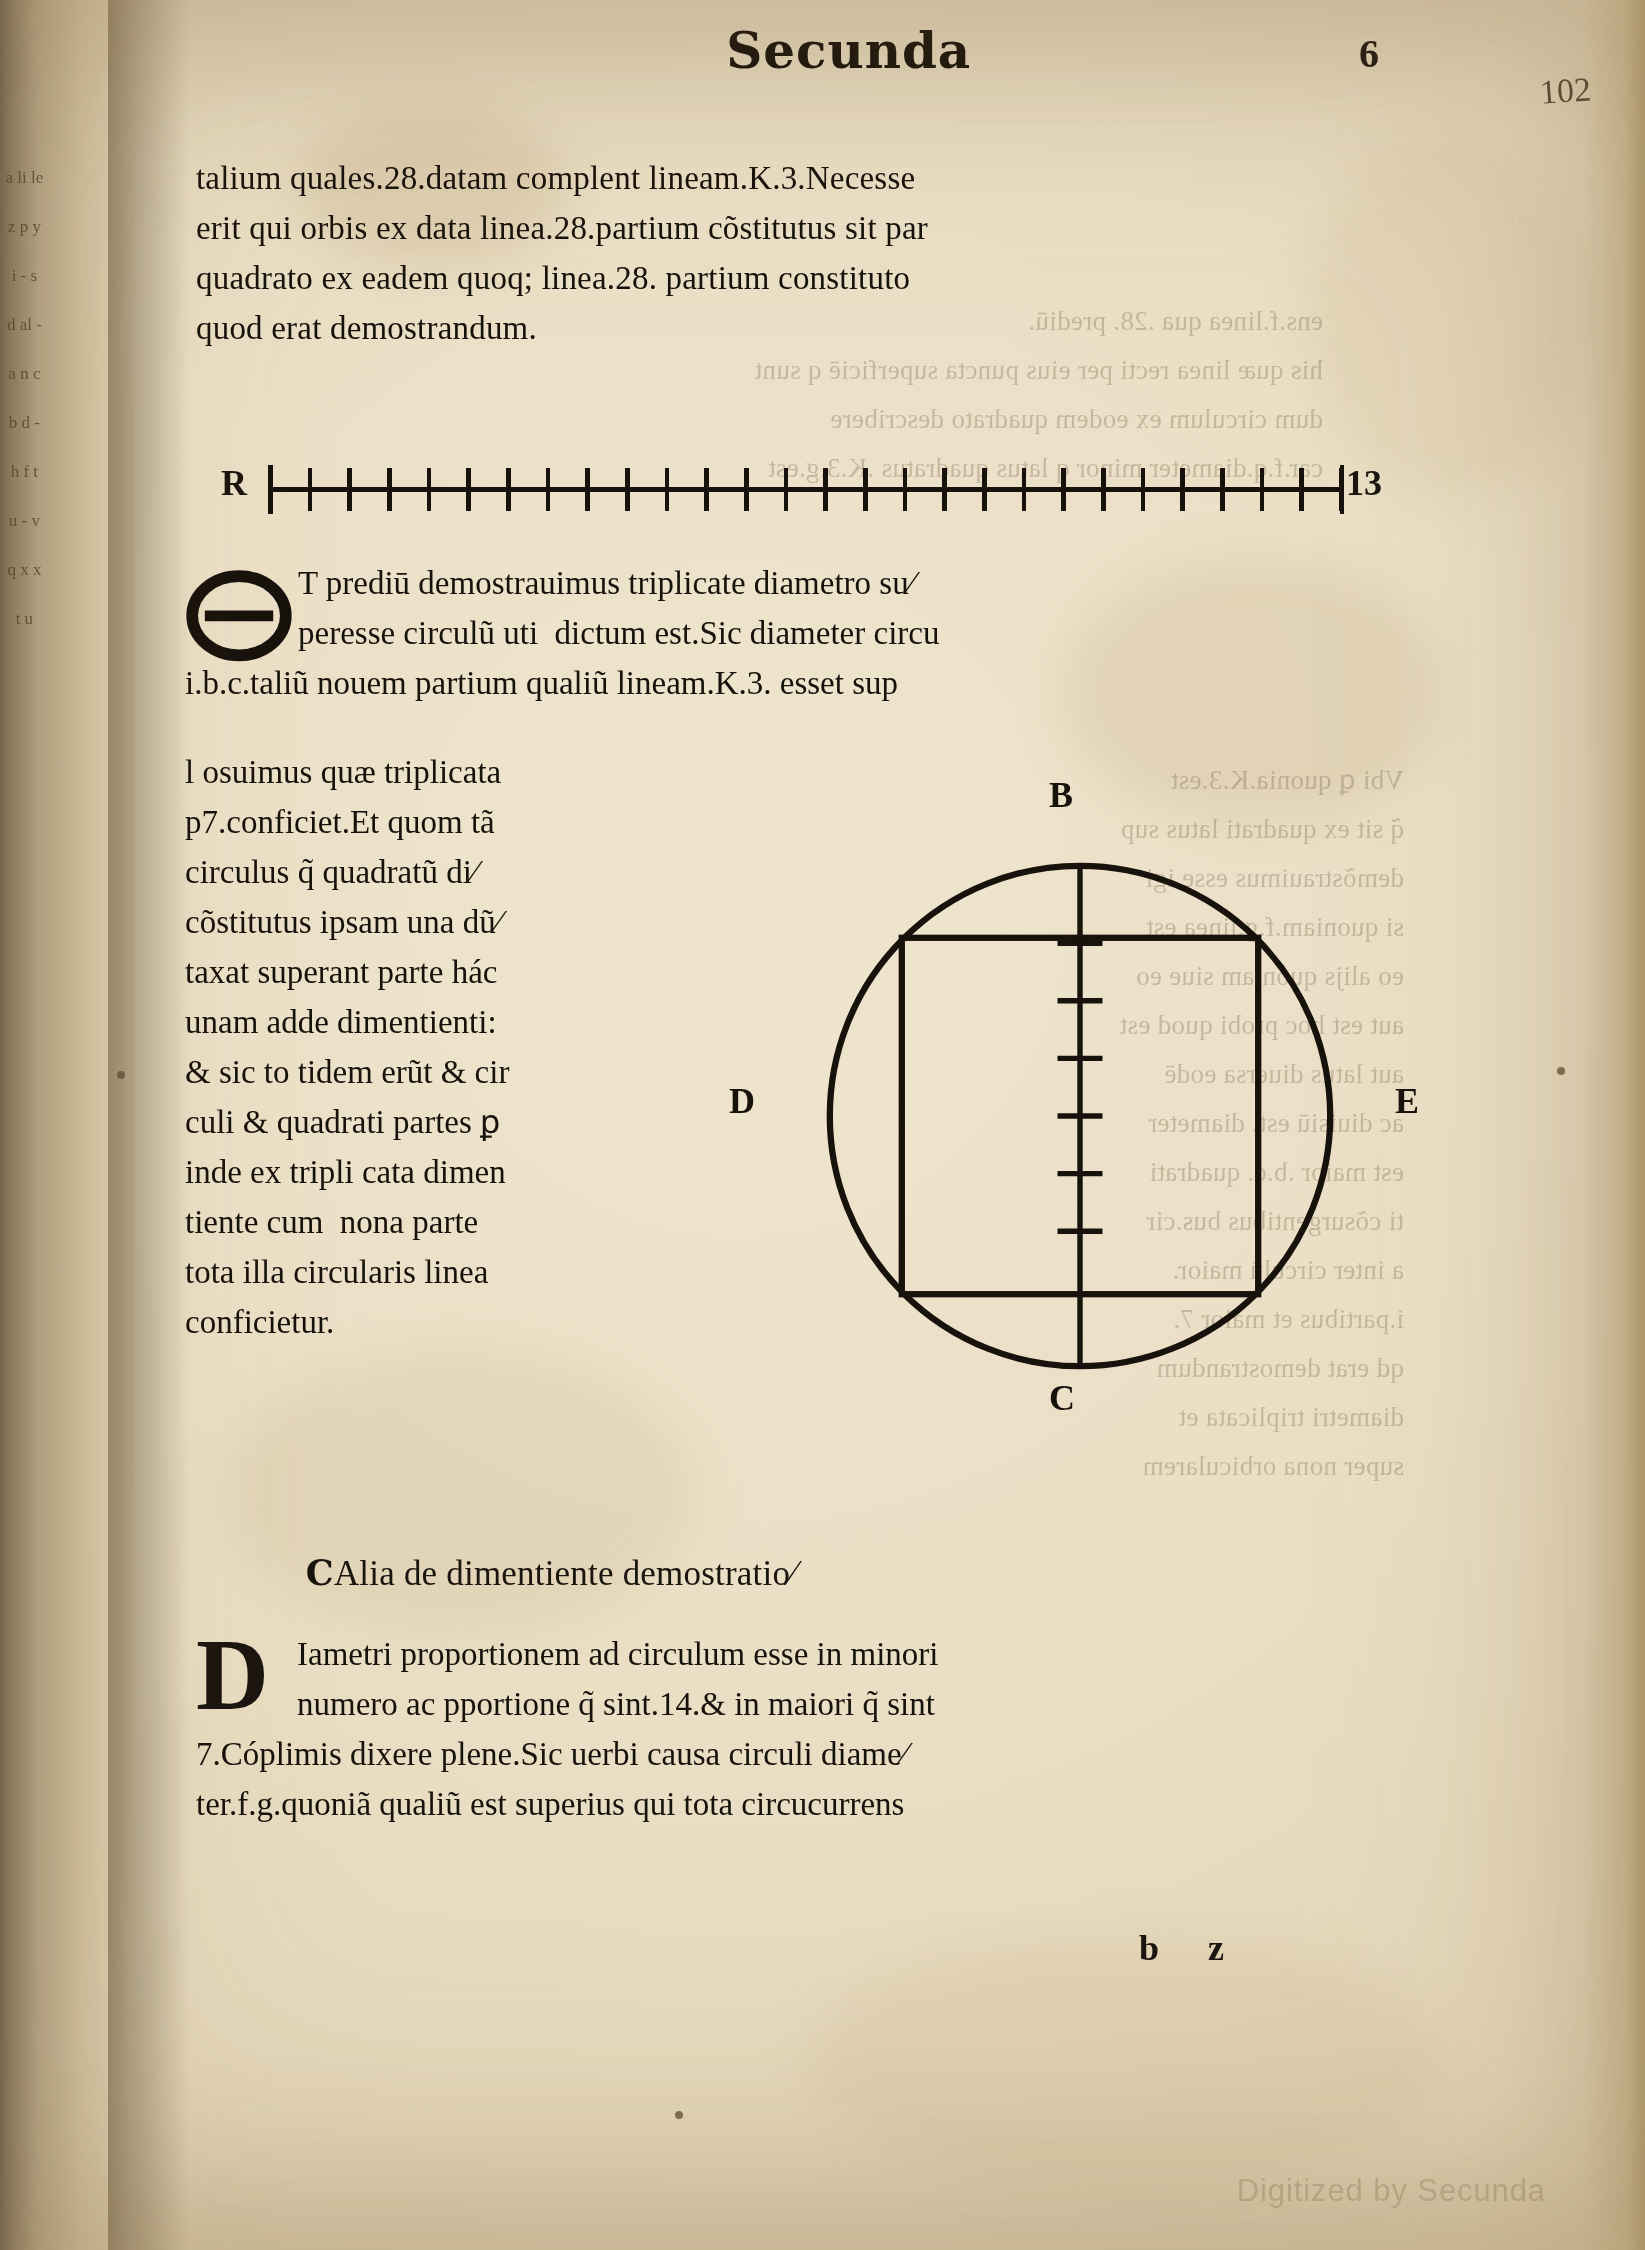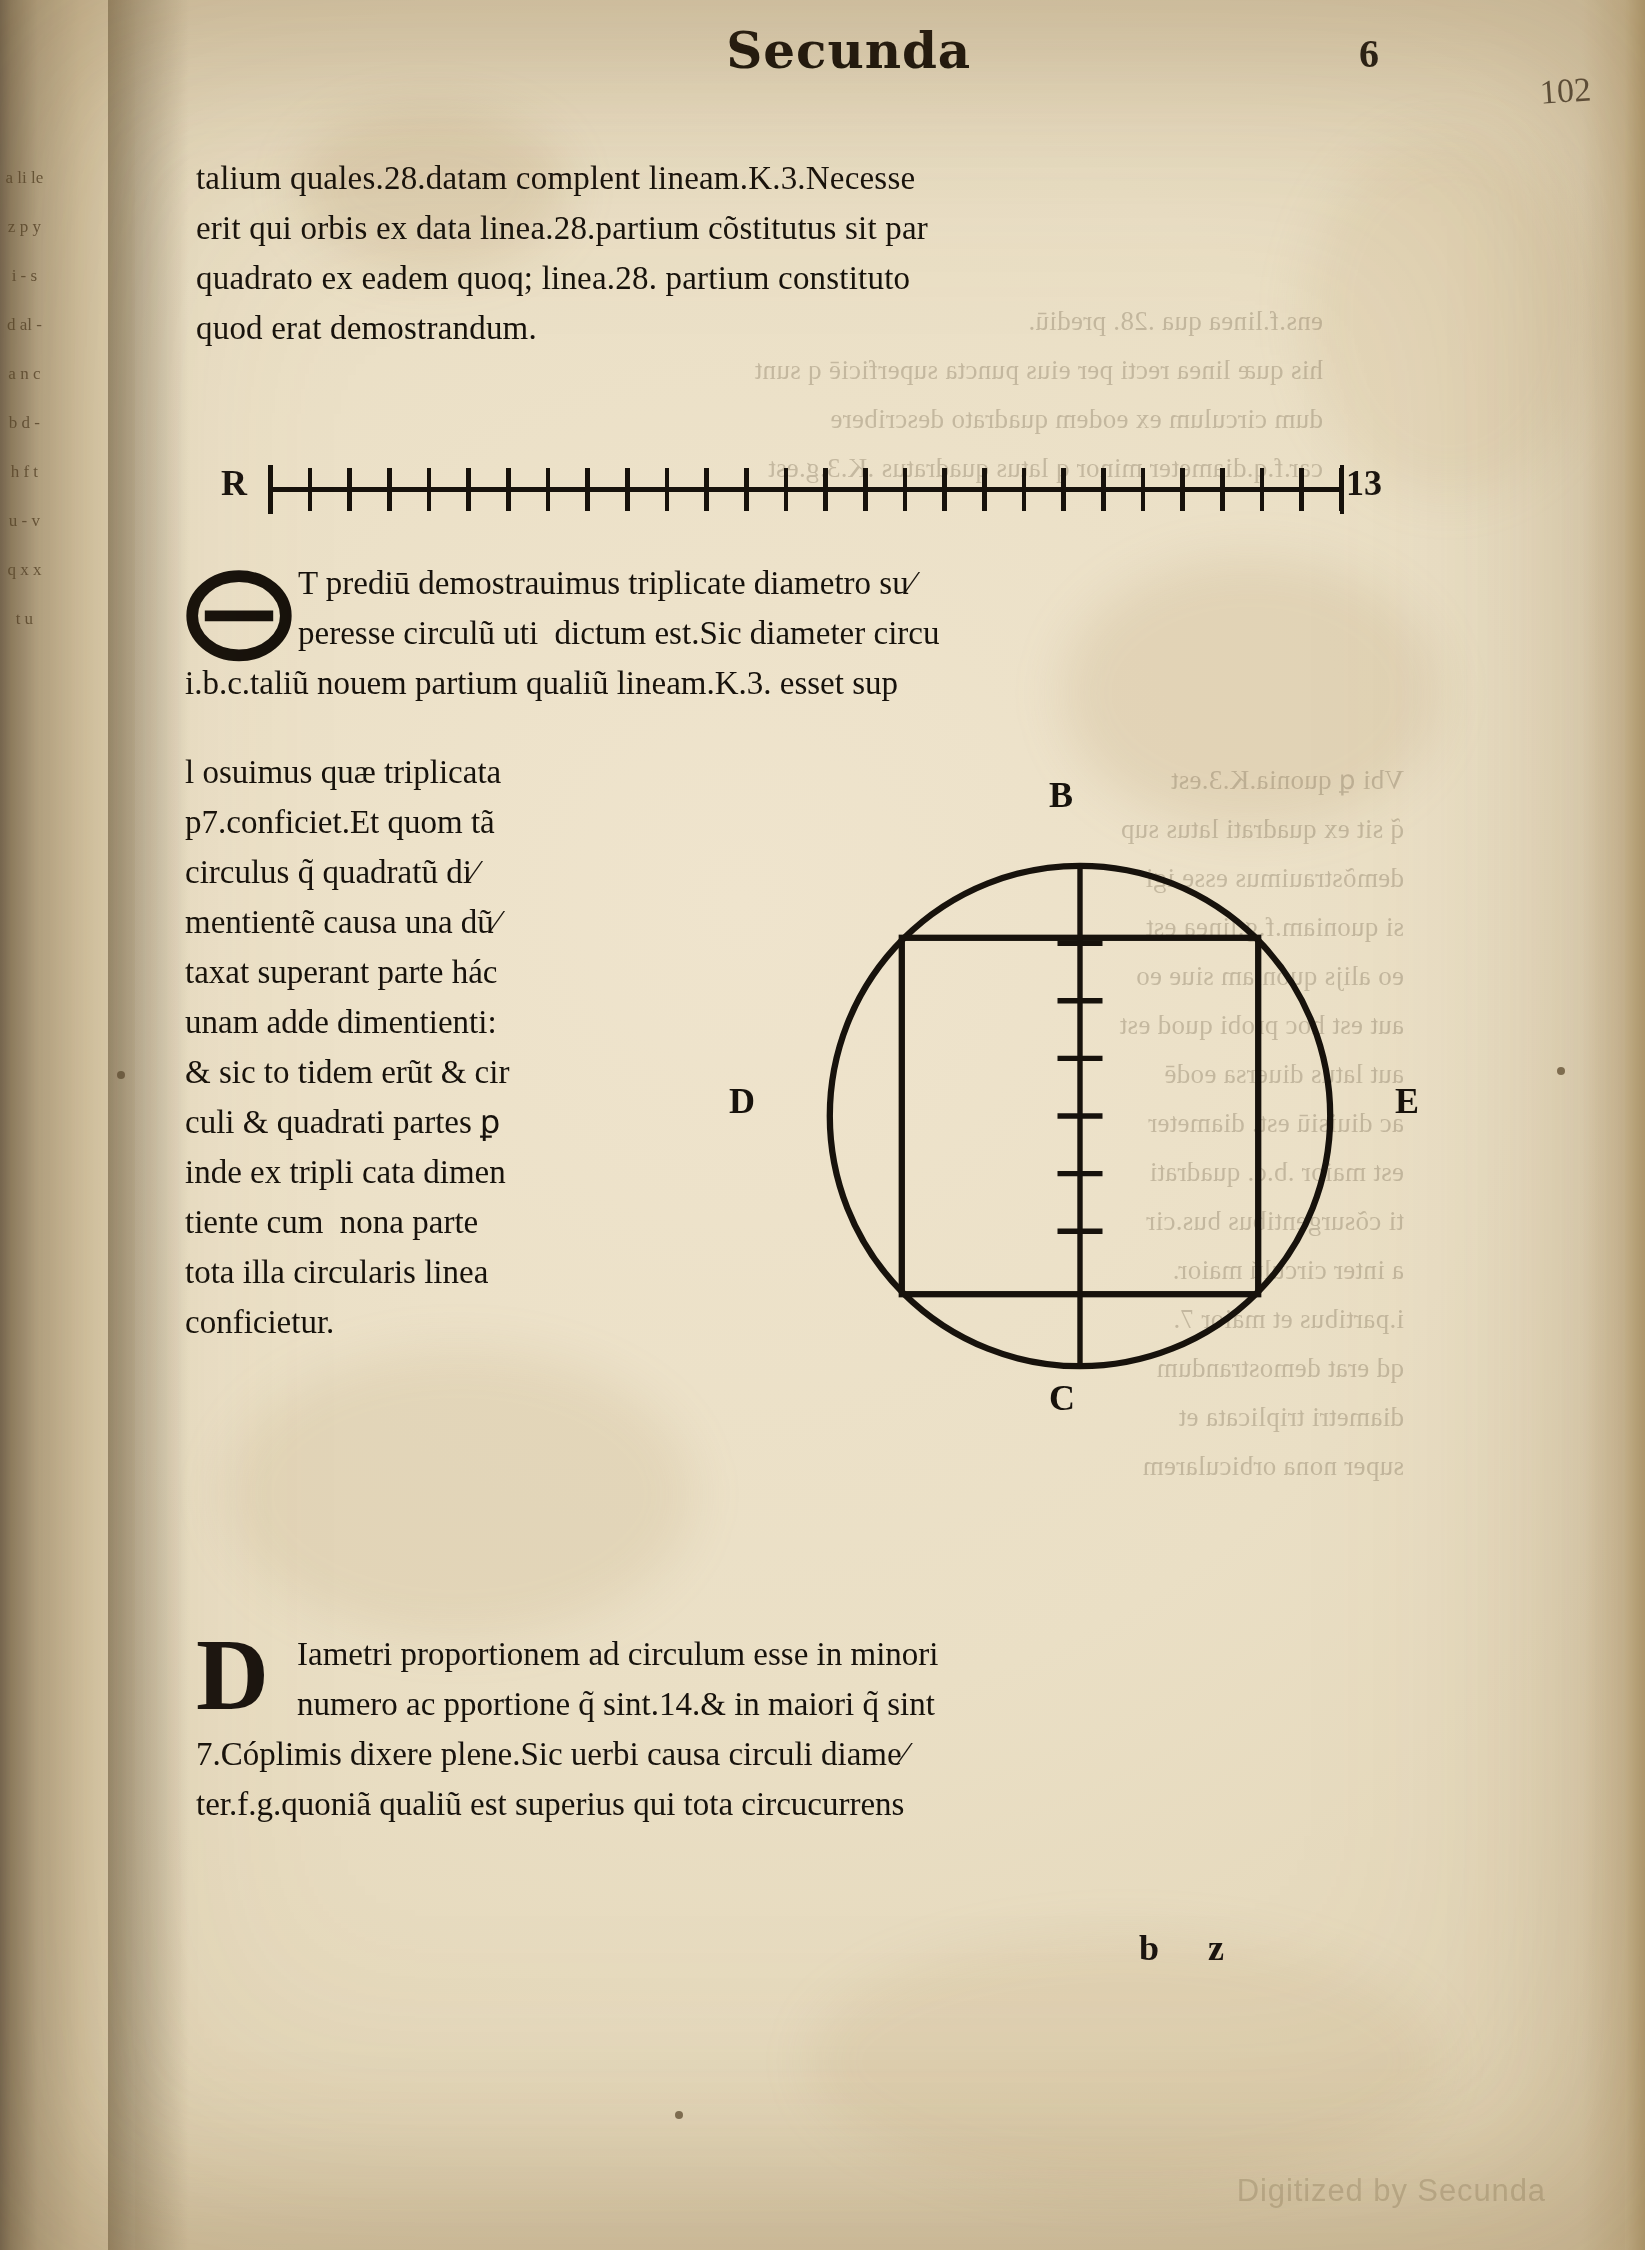--- a/index.html
+++ b/index.html
@@ -431,21 +431,21 @@
   <div class="col para-mid">
     <div style="padding-left:113px">T prediū demostrauimus triplicate diametro su⁄</div>
     <div style="padding-left:113px">peresse circulũ uti  dictum est.Sic diameter circu</div>
     <div>i.b.c.taliũ nouem partium qualiũ lineam.K.3. esset sup</div>
   </div>
 
   <div class="col narrow-col">
     <div>l osuimus quæ triplicata</div>
     <div>p7.conficiet.Et quom tã</div>
     <div>circulus q̃ quadratũ di⁄</div>
-    <div>mentientẽ causa una dũ⁄</div>
+    <div>cõstitutus ipsam una dũ⁄</div>
     <div>taxat superant parte hác</div>
     <div>unam adde dimentienti:</div>
     <div>&amp; sic to tidem erũt &amp; cir</div>
     <div>culi &amp; quadrati partes ꝑ</div>
     <div>inde ex tripli cata dimen</div>
     <div>tiente cum  nona parte</div>
     <div>tota illa circularis linea</div>
     <div>conficietur.</div>
   </div>
 
@@ -462,20 +462,23 @@
         <line x1="315" y1="404" x2="365" y2="404"></line>
         <line x1="315" y1="468" x2="365" y2="468"></line>
       </g>
     </svg>
     <div class="fig-label" style="left:275px; top:-36px;">B</div>
     <div class="fig-label" style="left:-45px; top:270px;">D</div>
     <div class="fig-label" style="left:621px; top:270px;">E</div>
     <div class="fig-label" style="left:275px; top:567px;">C</div>
   </div>
 
+  <div class="section-head">
+    <span class="pilcrow">C</span><span>Alia de dimentiente demostratio⁄</span>
+  </div>
 
   <div class="dropcap-d">D</div>
 
   <div class="col para-bottom">
     <div style="padding-left:101px">Iametri proportionem ad circulum esse in minori</div>
     <div style="padding-left:101px">numero ac pportione q̃ sint.14.&amp; in maiori q̃ sint</div>
     <div>7.Cóplimis dixere plene.Sic uerbi causa circuli diame⁄</div>
     <div>ter.f.g.quoniã qualiũ est superius qui tota circucurrens</div>
   </div>
 

